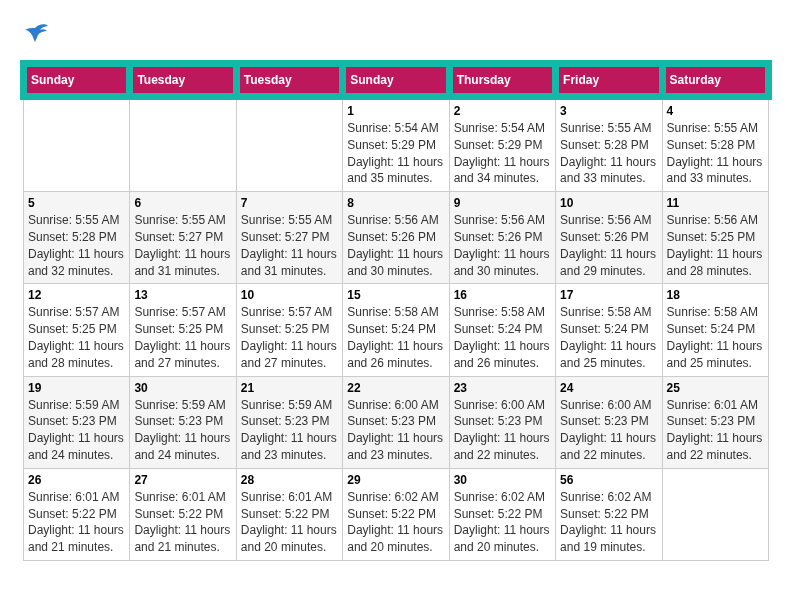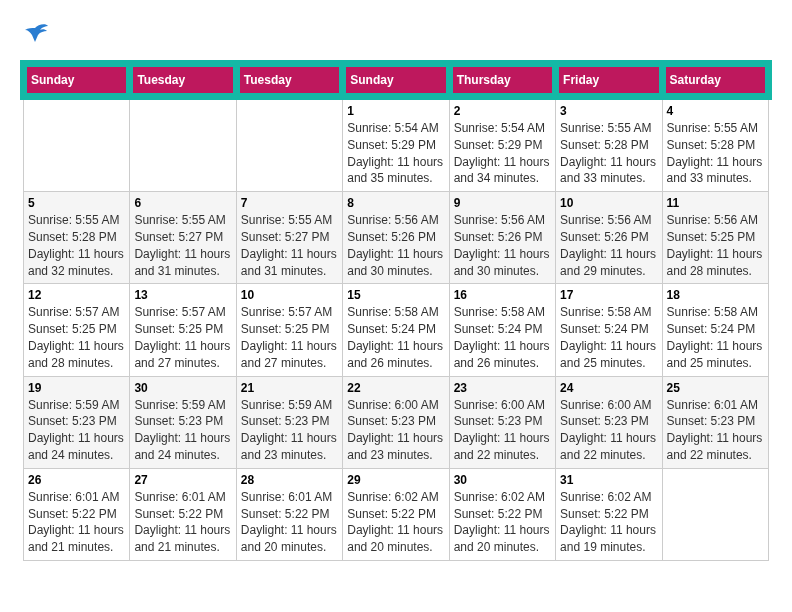--- a/index.html
+++ b/index.html
@@ -336,21 +336,21 @@
 and 20 minutes.</div>
         </td>
         <td>
           <span class="day-num">30</span>
           <div class="day-info" style="white-space: pre-line;">Sunrise: 6:02 AM
 Sunset: 5:22 PM
 Daylight: 11 hours
 and 20 minutes.</div>
         </td>
         <td>
-          <span class="day-num">31</span>
+          <span class="day-num">56</span>
           <div class="day-info" style="white-space: pre-line;">Sunrise: 6:02 AM
 Sunset: 5:22 PM
 Daylight: 11 hours
 and 19 minutes.</div>
         </td>
         <td class="empty-cell"></td>
       </tr>
     </tbody>
 </table>
 

